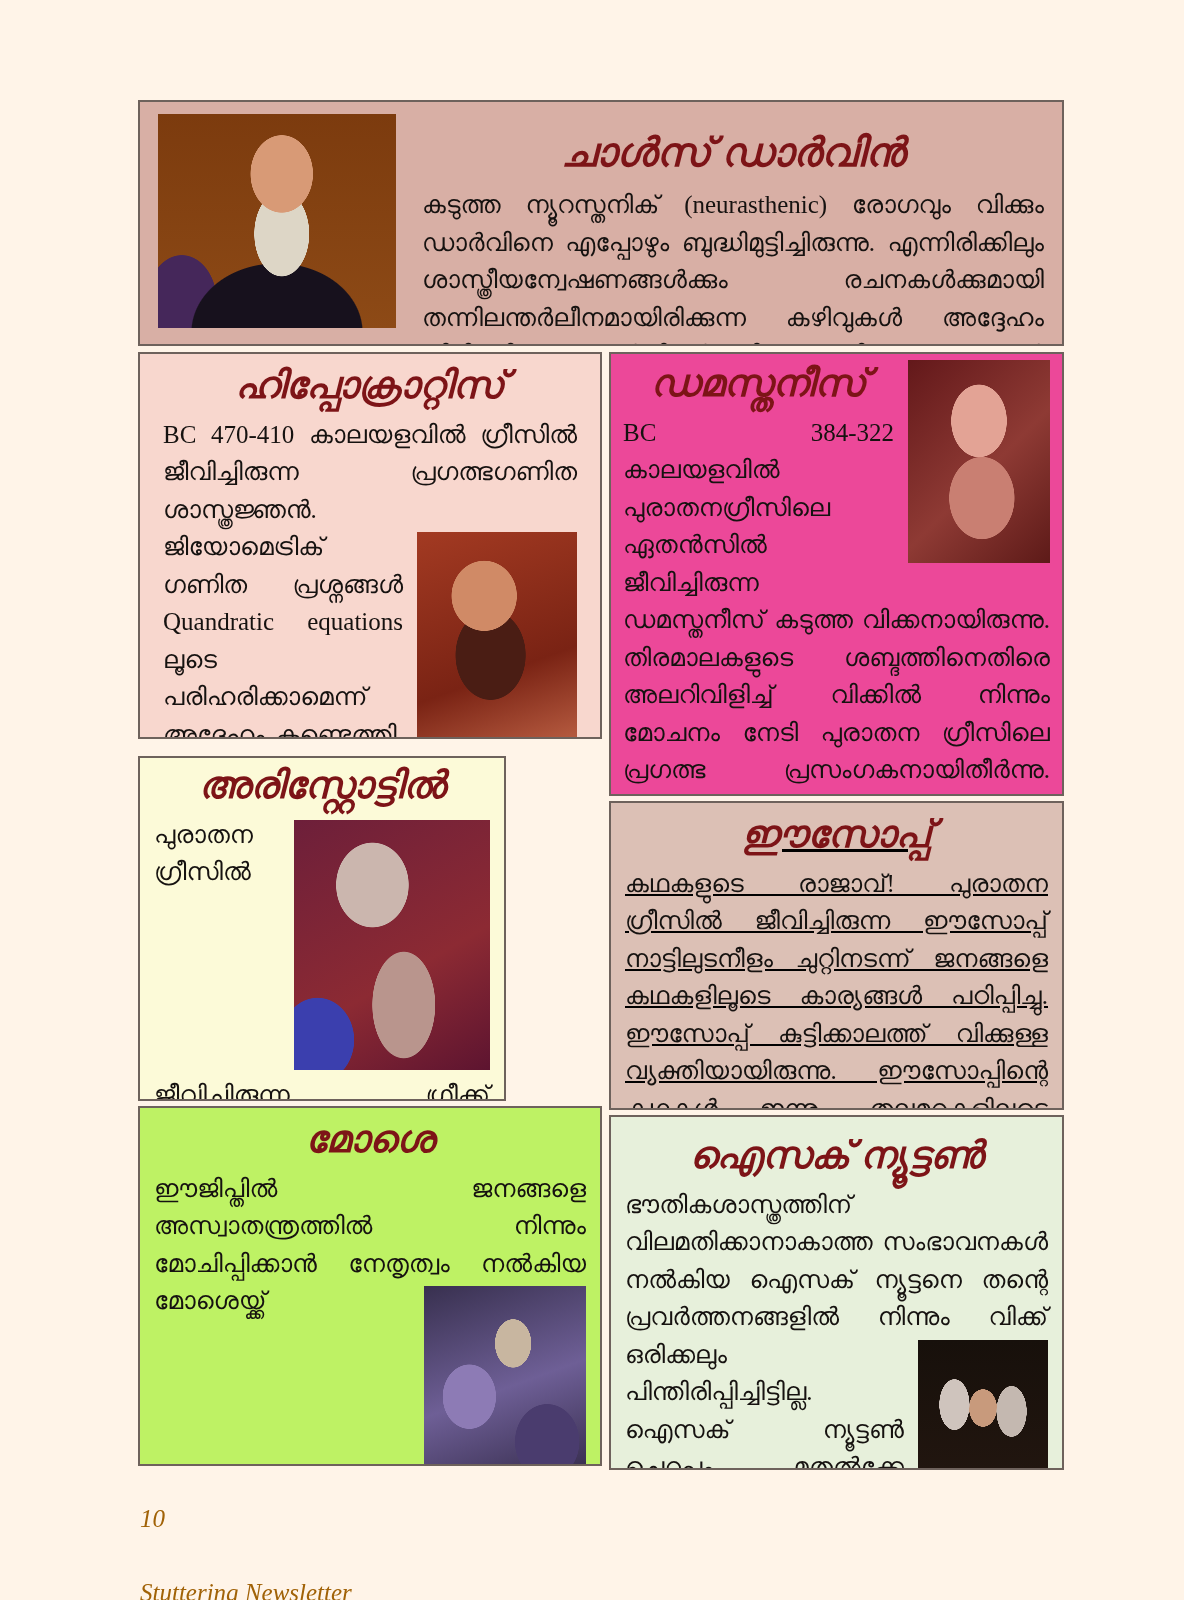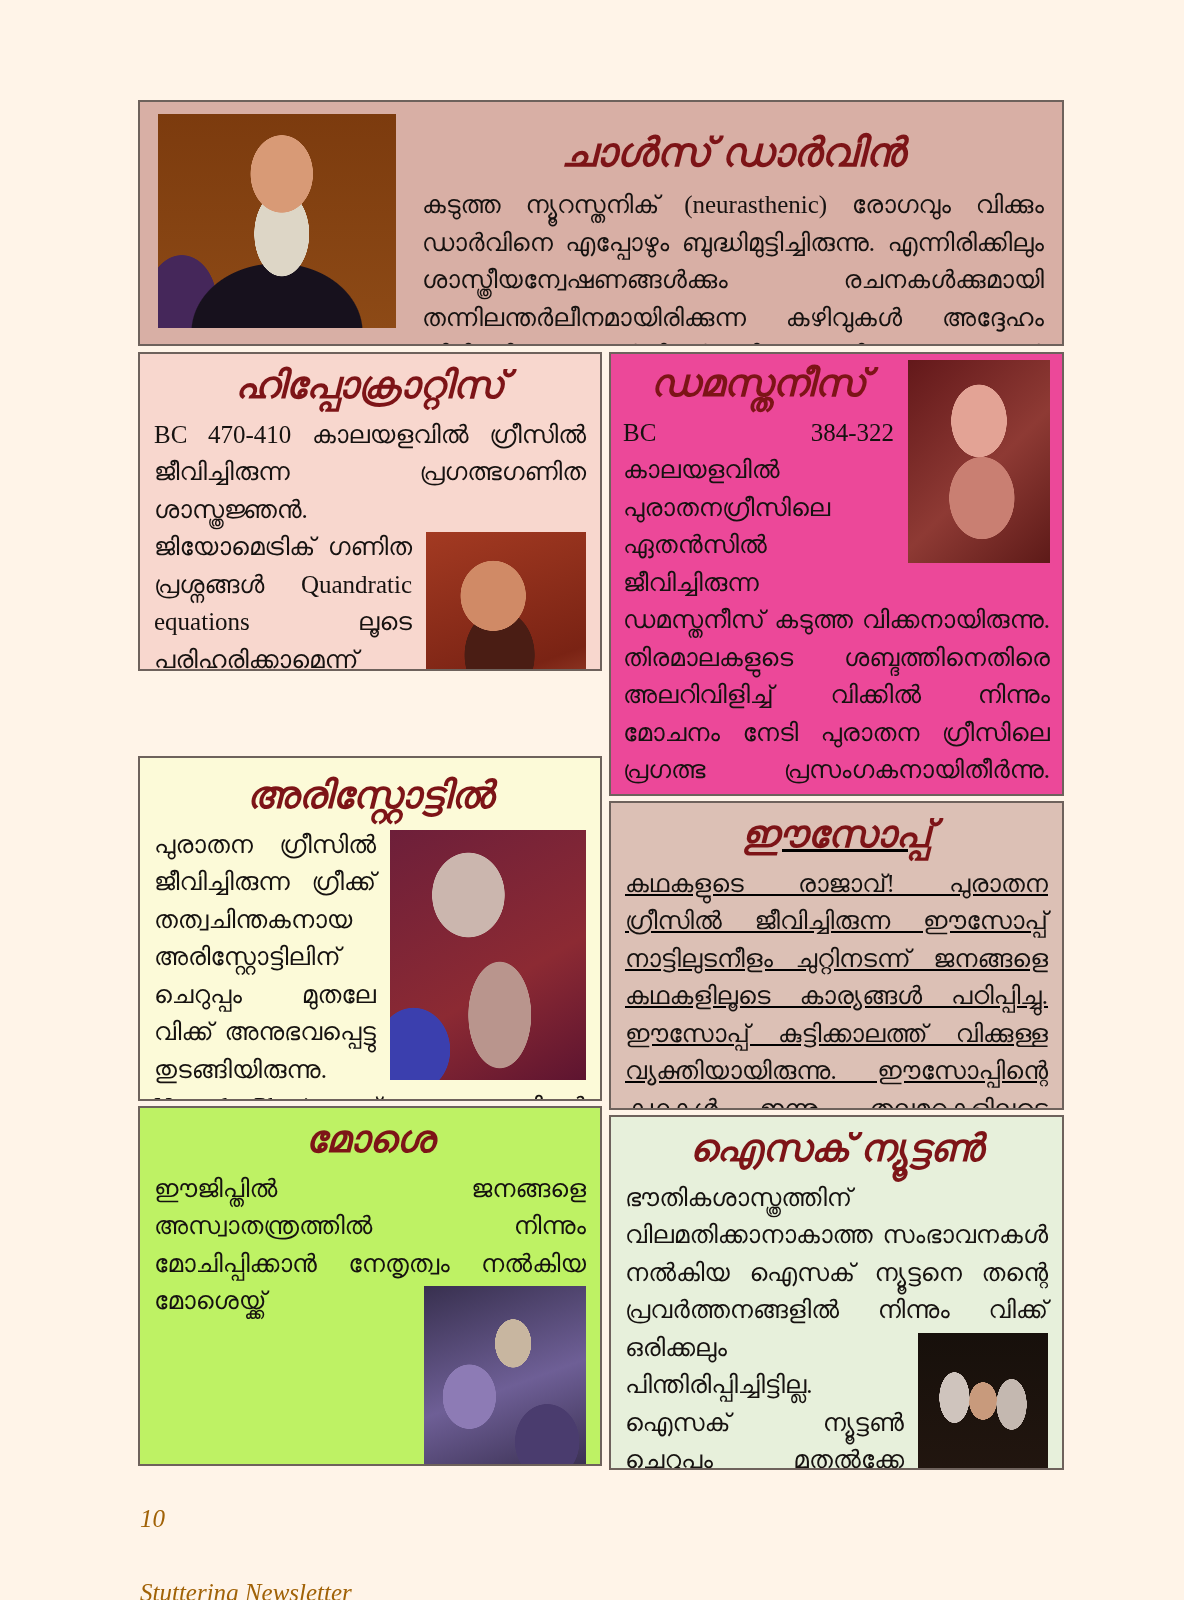--- a/index.html
+++ b/index.html
@@ -1,26 +1,26 @@
 <!DOCTYPE html>
 <html><head>
 <meta charset="utf-8">
 <style>
   html,body{margin:0;padding:0;}
   body{background:#fff4e8;font-family:"Liberation Serif","DejaVu Serif",serif;}
   #page{position:relative;width:1184px;height:1600px;background:#fff4e8;overflow:hidden;}
 
   .box{position:absolute;box-sizing:border-box;border:2px solid #6e625c;overflow:hidden;}
   .box-darwin{left:138px;top:100px;width:926px;height:246px;background:#d8afa5;padding:12px 18px;}
-  .box-hippocrates{left:138px;top:352px;width:464px;height:319px;background:#f8d7ce;padding:8px 14px;}
-  .box-aristotle{left:138px;top:756px;width:464px;height:345px;background:#fcfad8;padding:14px 14px;}
+  .box-hippocrates{left:138px;top:352px;width:464px;height:387px;background:#f8d7ce;padding:8px 23px;}
+  .box-aristotle{left:138px;top:756px;width:368px;height:345px;background:#fcfad8;padding:4px 14px;}
   .box-moses{left:138px;top:1106px;width:464px;height:360px;background:#bef264;padding:8px 14px;}
   .box-demosthenes{left:609px;top:352px;width:455px;height:444px;background:#ec4899;padding:6px 12px;}
   .box-aesop{left:609px;top:801px;width:455px;height:309px;background:#dcc0b5;padding:8px 14px;text-decoration:underline;}
-  .box-newton{left:609px;top:1115px;width:455px;height:355px;background:#e7f0db;padding:8px 14px;}
+  .box-newton{left:609px;top:1115px;width:455px;height:355px;background:#e7f0db;padding:15px 14px;}
 
   h2.sec-title{margin:2px 0 8px 0;text-align:center;font-style:italic;font-weight:bold;
     font-size:38px;line-height:1.15;color:#7d1417;font-family:"Liberation Serif",serif;}
   .box-darwin h2.sec-title{font-size:40px;margin:16px 0 10px 0;}
 
   p.body{margin:0;font-size:25px;line-height:1.5;text-align:justify;color:#161210;}
 
   .darwin-flex{display:flex;gap:26px;align-items:flex-start;}
   .darwin-right{flex:1;min-width:0;}
 

